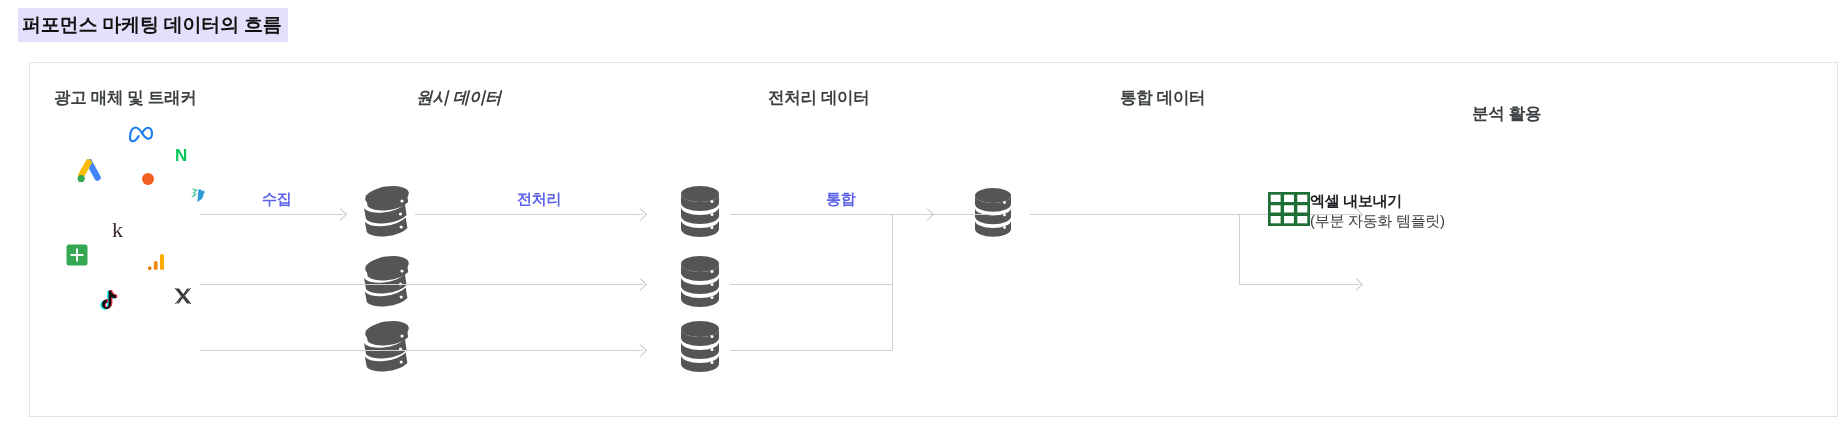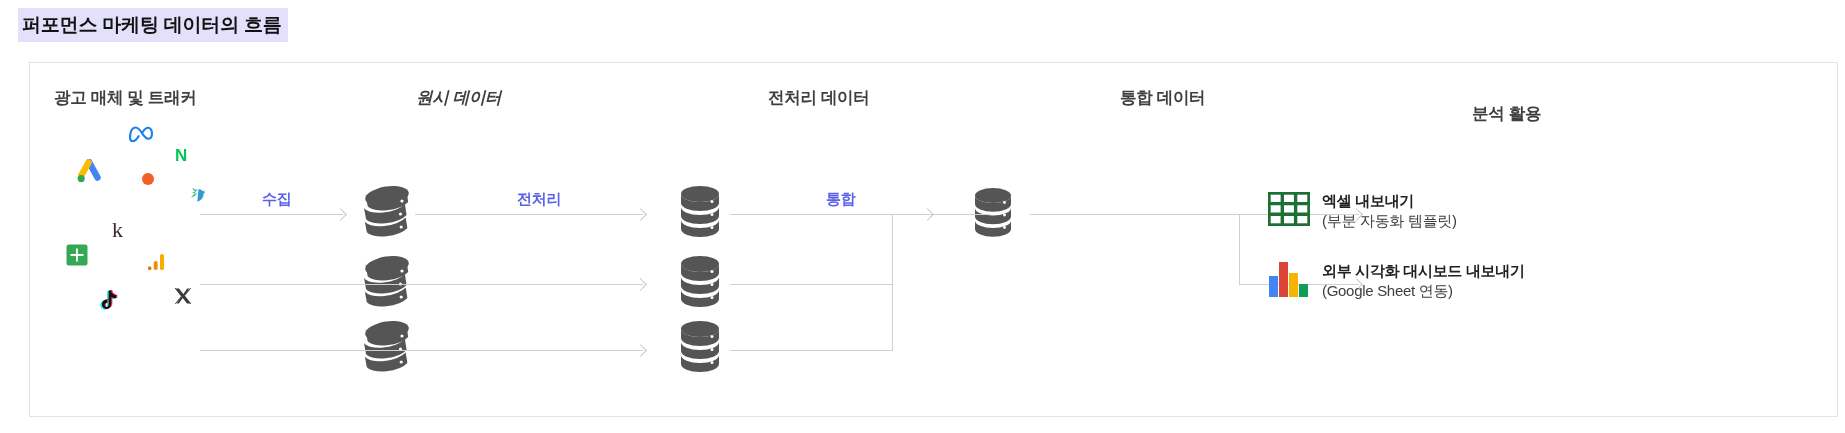--- a/index.html
+++ b/index.html
@@ -119,21 +119,21 @@
     font-weight: bold;
     color: #5b62e8;
     white-space: nowrap;
     letter-spacing: -0.2px;
   }
   .el-collect { left: 232px; top: 127px; }
   .el-prep    { left: 487px; top: 127px; }
   .el-merge   { left: 796px; top: 127px; }
 
   
-  .out-item { position: absolute; display: flex; align-items: center; gap: 12px; }
+  .out-item { position: absolute; display: flex; align-items: center; gap: 0; }
   .out-1 { left: 1238px; top: 128px; }
   .out-2 { left: 1238px; top: 198px; }
   .out-text { line-height: 1.32; }
   .out-title {
     font-size: 15px; font-weight: bold; color: #202124;
     white-space: nowrap; letter-spacing: -0.3px;
   }
   .out-sub {
     font-size: 15px; color: #3c4043;
     white-space: nowrap; letter-spacing: -0.3px;
@@ -350,29 +350,15 @@
           <line x1="1" y1="11.6" x2="41" y2="11.6" stroke="#1d6f35" stroke-width="3.4"></line>
           <line x1="1" y1="22.3" x2="41" y2="22.3" stroke="#1d6f35" stroke-width="3.4"></line>
         </svg>
       </span>
       <span class="out-text">
         <div class="out-title">엑셀 내보내기</div>
         <div class="out-sub">(부분 자동화 템플릿)</div>
       </span>
     </div>
 
-    <div class="out-item out-2">
-      <span>
-        <svg width="42" height="36" viewBox="0 0 42 36">
-          <rect x="1" y="15" width="9" height="21" fill="#4285f4"></rect>
-          <rect x="11" y="1" width="9" height="35" fill="#db4437"></rect>
-          <rect x="21" y="12" width="9" height="24" fill="#f4b400"></rect>
-          <rect x="31" y="23" width="9" height="13" fill="#0f9d58"></rect>
-        </svg>
-      </span>
-      <span class="out-text">
-        <div class="out-title">외부 시각화 대시보드 내보내기</div>
-        <div class="out-sub">(Google Sheet 연동)</div>
-      </span>
-    </div>
 
   </div>
 </div>
 
 </body></html>

